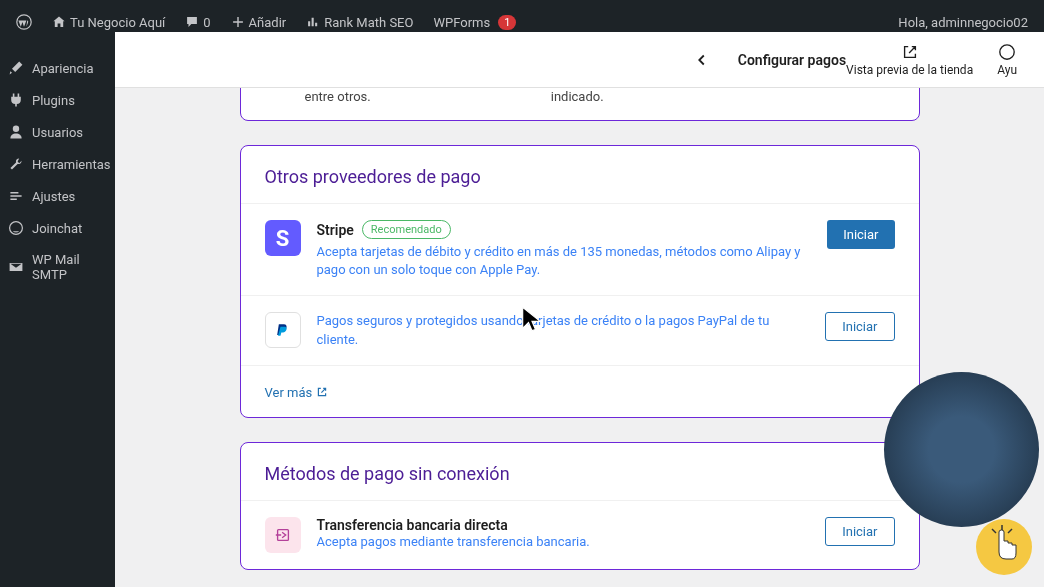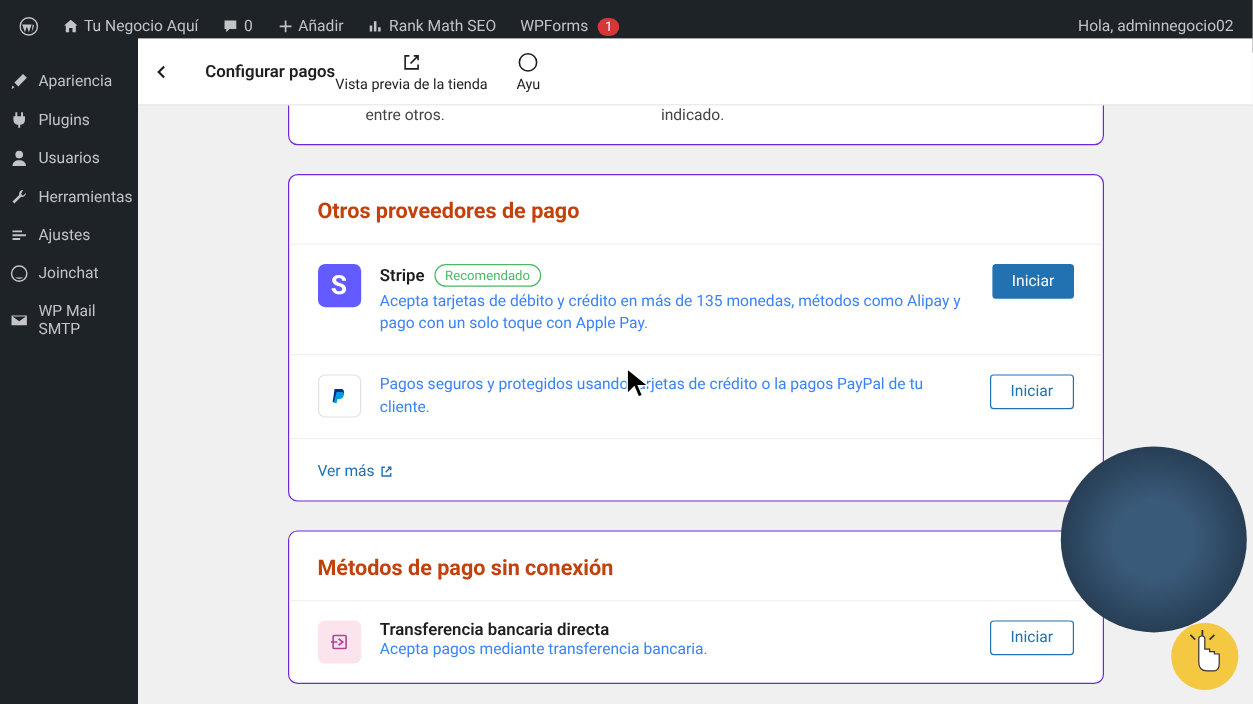--- a/index.html
+++ b/index.html
@@ -8,35 +8,35 @@
     .admin-bar { background: #1d2327; height: 44px; display: flex; align-items: center; padding: 0 8px; color: #c3c4c7; font-size: 13px; justify-content: space-between; }
     .admin-bar-left { display: flex; align-items: center; gap: 4px; }
     .admin-bar-item { display: flex; align-items: center; padding: 0 8px; color: #c3c4c7; cursor: pointer; gap: 4px; }
     .wp-logo { width: 16px; height: 16px; }
     .notif-badge { background: #d63638; color: #fff; border-radius: 9px; padding: 1px 6px; font-size: 11px; margin-left: 4px; }
     
     .sidebar { position: absolute; left: 0; top: 32px; width: 115px; background: #1d2327; height: 555px; color: #c3c4c7; font-size: 13px; padding-top: 0; }
     .sidebar-item { display: flex; align-items: center; padding: 8px 8px; gap: 8px; cursor: pointer; color: #c3c4c7; }
     .sidebar-icon { width: 16px; height: 16px; flex-shrink: 0; }
     
-    .top-header { position: absolute; left: 115px; top: 32px; right: 0; height: 56px; background: #fff; border-bottom: 1px solid #e0e0e0; display: flex; align-items: center; padding: 0 8px; justify-content: flex-start; }
+    .top-header { position: absolute; left: 115px; top: 32px; right: 0; height: 56px; background: #fff; border-bottom: 1px solid #e0e0e0; display: flex; align-items: center; padding: 0 27px; justify-content: flex-end; }
     .header-left { display: flex; align-items: center; gap: 24px; }
     .back-btn { width: 24px; height: 24px; display: flex; align-items: center; justify-content: center; cursor: pointer; }
     .header-title { font-size: 14px; font-weight: 600; color: #1e1e1e; }
     .header-right { display: flex; align-items: center; gap: 24px; }
     .header-link { display: flex; flex-direction: column; align-items: center; font-size: 12px; color: #1e1e1e; cursor: pointer; gap: 2px; }
     
     .main-content { position: absolute; left: 115px; top: 88px; right: 0; bottom: 0; overflow: hidden; padding: 0 24px; }
     
     .card { background: #fff; border: 1px solid #6d28d9; border-radius: 8px; margin: 0 auto 24px; max-width: 680px; }
     .card-top { padding: 0 0 16px 0; }
     .partial-text { display: flex; padding: 0 24px; gap: 180px; color: #444; font-size: 13px; }
     
     .card-header { padding: 20px 24px 12px; }
-    .card-title { font-size: 18px; font-weight: 700; color: #c2410c; margin-bottom: 4px; }
+    .card-title { font-size: 18px; font-weight: 400; color: #4c1d95; margin-bottom: 4px; }
     .card-subtitle { font-size: 13px; color: #757575; }
     
     .provider-row { display: flex; align-items: flex-start; padding: 16px 24px; border-top: 1px solid #f0f0f0; gap: 16px; }
     .provider-icon { width: 36px; height: 36px; border-radius: 6px; display: flex; align-items: center; justify-content: center; flex-shrink: 0; font-weight: bold; }
     .stripe-icon { background: #635bff; color: #fff; font-size: 22px; }
     .paypal-icon { background: #fff; border: 1px solid #e0e0e0; }
     .transfer-icon { background: #fce4ec; }
     .provider-info { flex: 1; }
     .provider-name-row { display: flex; align-items: center; gap: 8px; margin-bottom: 4px; }
     .provider-name { font-size: 14px; font-weight: 600; color: #1e1e1e; }

